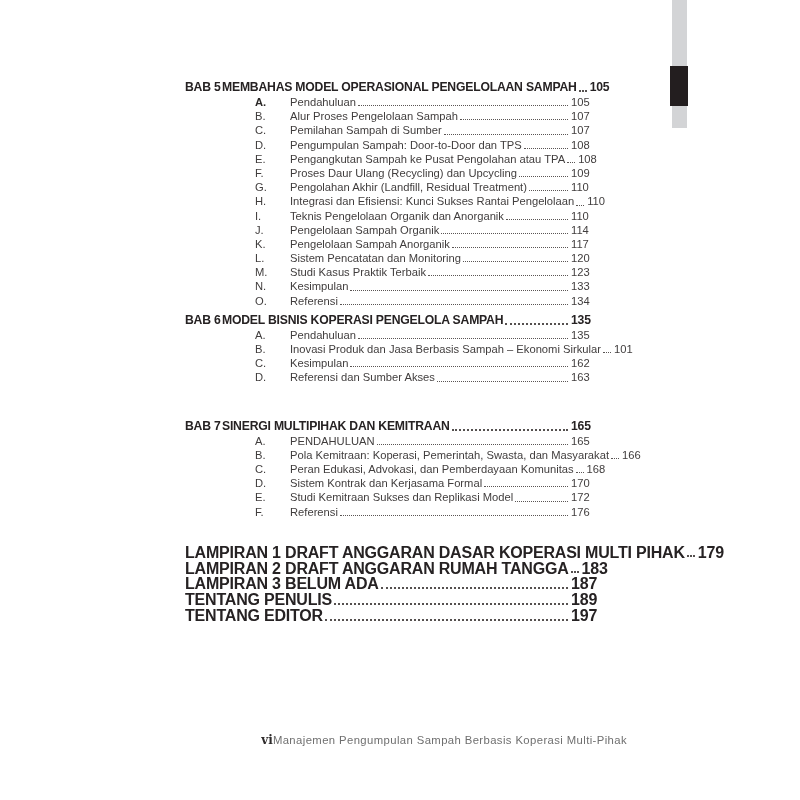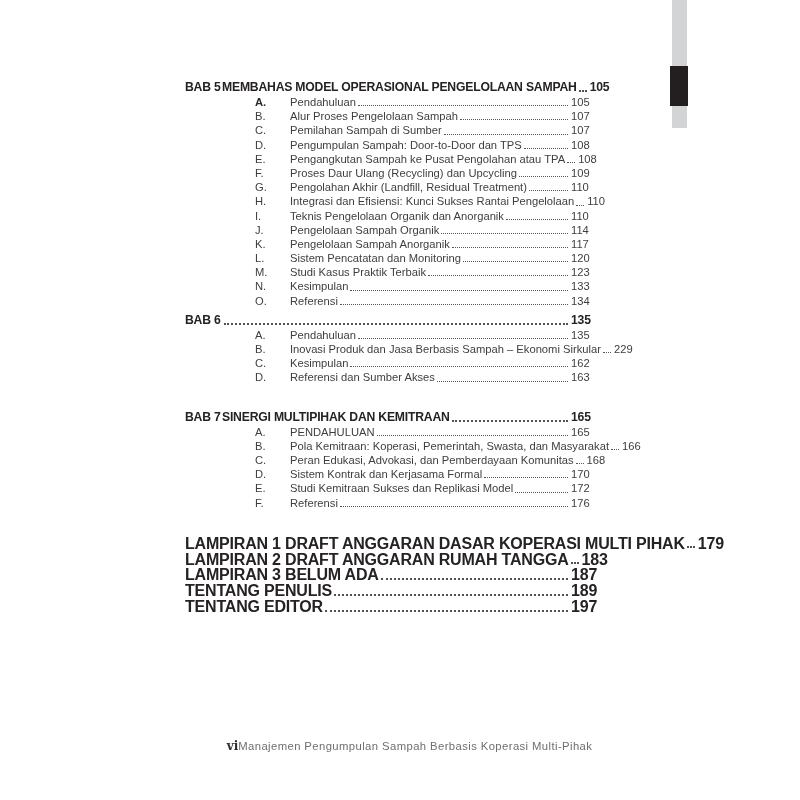--- a/index.html
+++ b/index.html
@@ -64,41 +64,40 @@
     line-height: 14.2px;
     font-size: 11.2px;
     color: #403d3d;
     white-space: nowrap;
   }
   .toc-item .leader { border-bottom: 1.8px dotted #5a5554; margin-bottom: 3px; }
   .item-letter { flex: 0 0 35px; width: 35px; }
   .item-letter.bold { font-weight: 700; color: #2b2827; }
   .item-text { flex: 0 0 auto; }
   .chapter.c2 { margin-top: 4px; }
-  .chapter.c3 { margin-top: 24px; }
+  .chapter.c3 { margin-top: 33px; }
   .backmatter { margin-top: 26px; }
   .back-row {
     display: flex;
     height: 15.9px;
     line-height: 15.9px;
     font-weight: 700;
     font-size: 16px;
     letter-spacing: -0.2px;
     color: #262223;
     white-space: nowrap;
   }
   .back-row .leader { margin-bottom: 3.5px; }
   
   .footer {
     position: absolute;
     left: 185px; top: 733px; width: 442px;
     display: flex;
-    justify-content: center;
+    justify-content: flex-end;
     align-items: baseline;
-    margin-top: 6px;
   }
   .folio {
     font-family: "DejaVu Serif", "Liberation Serif", serif;
     font-weight: 700;
     font-size: 12px;
     color: #2f2c2c;
     padding-left: 7px;
   }
   .running-title {
     font-size: 11.3px;
@@ -226,36 +225,37 @@
     <span class="item-text">Referensi</span>
     <span class="leader"></span>
     <span class="item-page">134</span>
   </div>
 </div>
   </section>
 
   <section class="chapter c2">
     <div class="chap-header">
       <span class="chap-label">BAB 6</span>
+      <span class="chap-title">MODEL BISNIS KOPERASI PENGELOLA SAMPAH</span>
       <span class="leader"></span>
       <span class="chap-page">135</span>
     </div>
     <div class="items">
   <div class="toc-item">
     <span class="item-letter">A.</span>
     <span class="item-text">Pendahuluan</span>
     <span class="leader"></span>
     <span class="item-page">135</span>
   </div>
 
   <div class="toc-item">
     <span class="item-letter">B.</span>
     <span class="item-text">Inovasi Produk dan Jasa Berbasis Sampah – Ekonomi Sirkular</span>
     <span class="leader"></span>
-    <span class="item-page">229</span>
+    <span class="item-page">101</span>
   </div>
 
   <div class="toc-item">
     <span class="item-letter">C.</span>
     <span class="item-text">Kesimpulan</span>
     <span class="leader"></span>
     <span class="item-page">162</span>
   </div>
 
   <div class="toc-item">

